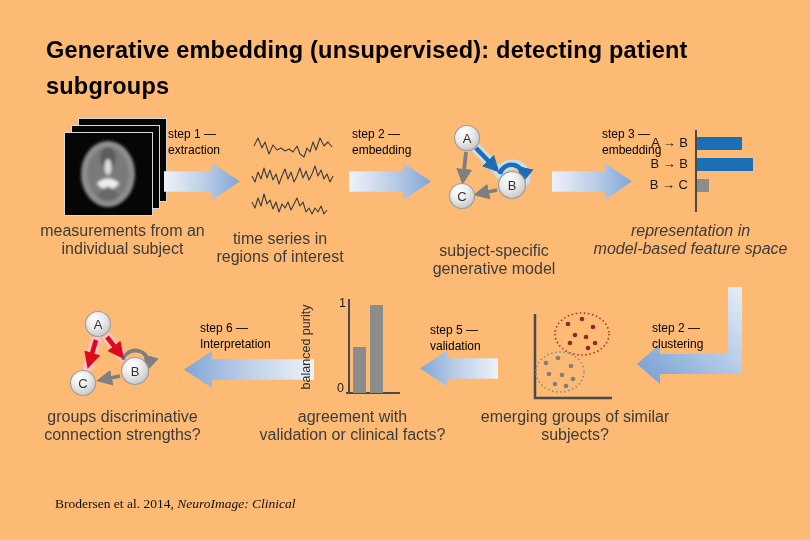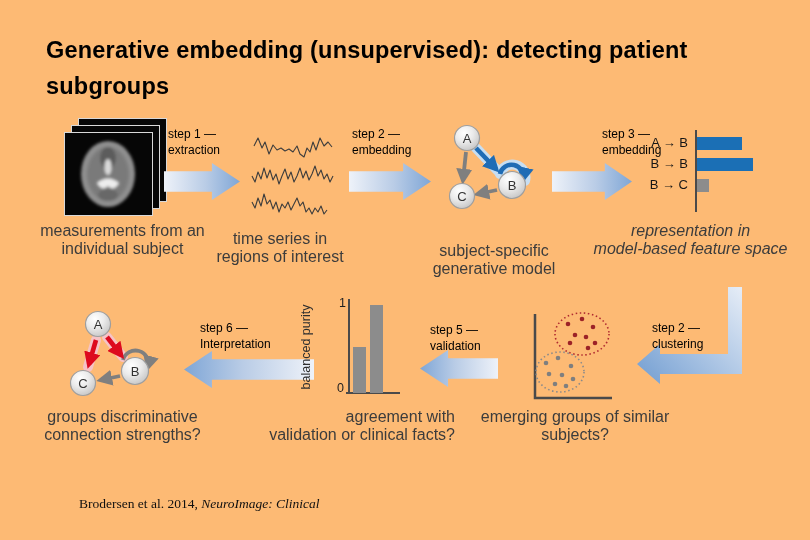--- a/index.html
+++ b/index.html
@@ -29,21 +29,21 @@
   
   .p-ylabel{left:256px;top:340px;width:100px;text-align:center;font-size:12.5px;color:#2e2e2e;
             transform:rotate(-90deg);}
   .tick{font-size:12.5px;color:#1f1f1f;}
   .p-vaxis{left:348px;top:299px;width:2px;height:95px;background:#4a4a4a;}
   .p-haxis{left:346px;top:392px;width:54px;height:2px;background:#4a4a4a;}
   .p-bars{left:353px;top:305px;width:46px;height:88px;display:flex;align-items:flex-end;gap:4px;}
   .p-bar{width:13px;}
   
   .cite{left:55px;top:496px;font-family:"Liberation Serif","DejaVu Serif",serif;
-        font-size:13.5px;color:#101010;margin-left:24px;}
+        font-size:13.5px;color:#101010;}
   .cite i{font-style:italic;}
 </style>
 </head>
 <body>
 
 <div class="slide">
 
   <div class="abs title">
     <div>Generative embedding (unsupervised): detecting patient</div>
     <div>subgroups</div>
@@ -266,21 +266,21 @@
   </svg>
   <div class="abs step-label" style="left:652px;top:320px;">
     <div>step 2 —</div>
     <div>clustering</div>
   </div>
 
   <div class="abs cap" style="left:30px;top:408px;width:185px;">
     <div>groups discriminative</div>
     <div>connection strengths?</div>
   </div>
-  <div class="abs cap" style="left:250px;top:408px;width:205px;text-align:right;">
+  <div class="abs cap" style="left:250px;top:408px;width:205px;">
     <div>agreement with</div>
     <div>validation or clinical facts?</div>
   </div>
   <div class="abs cap" style="left:480px;top:408px;width:190px;">
     <div>emerging groups of similar</div>
     <div>subjects?</div>
   </div>
 
   <div class="abs cite">
     <span>Brodersen et al. 2014, </span><i>NeuroImage: Clinical</i>

